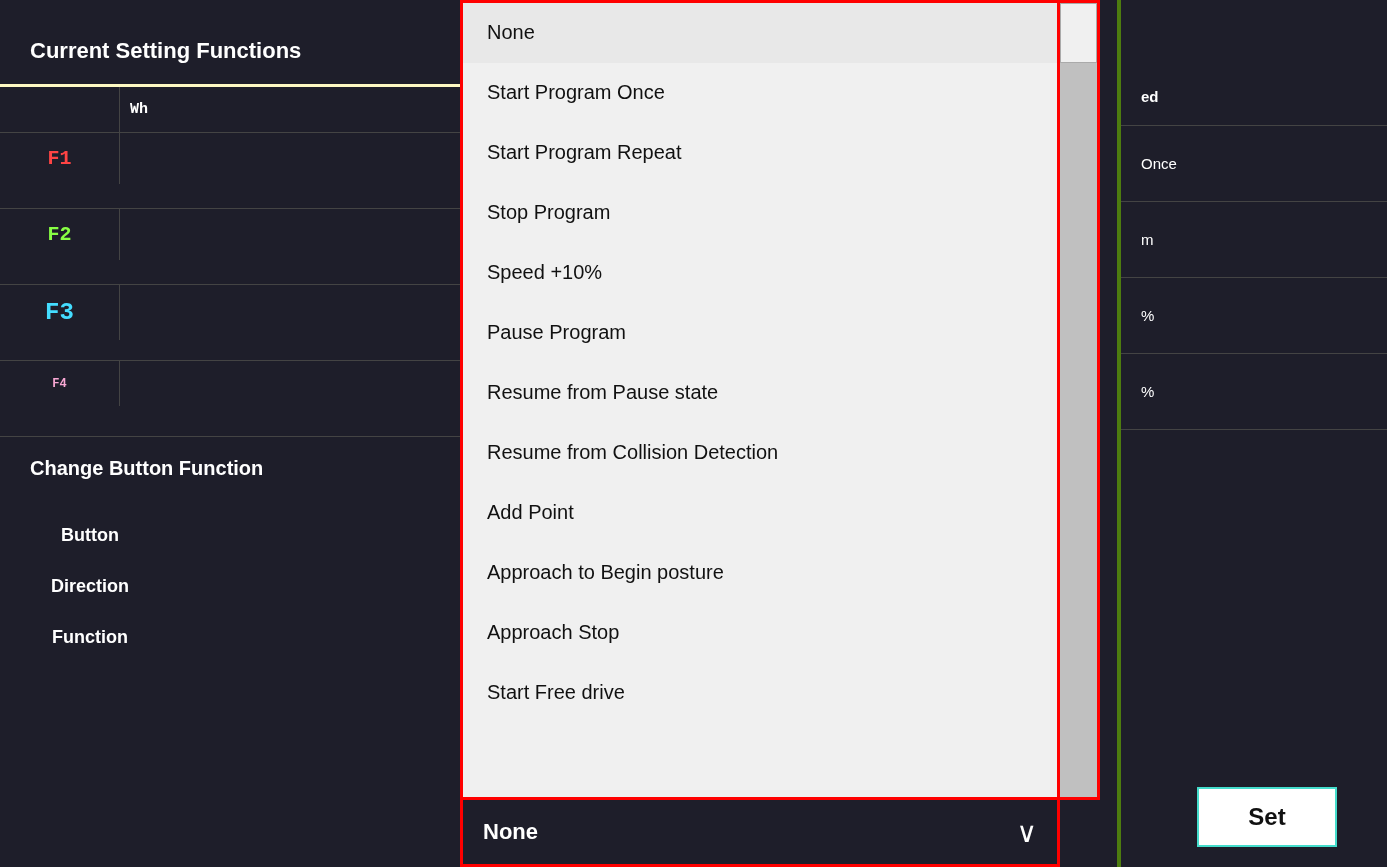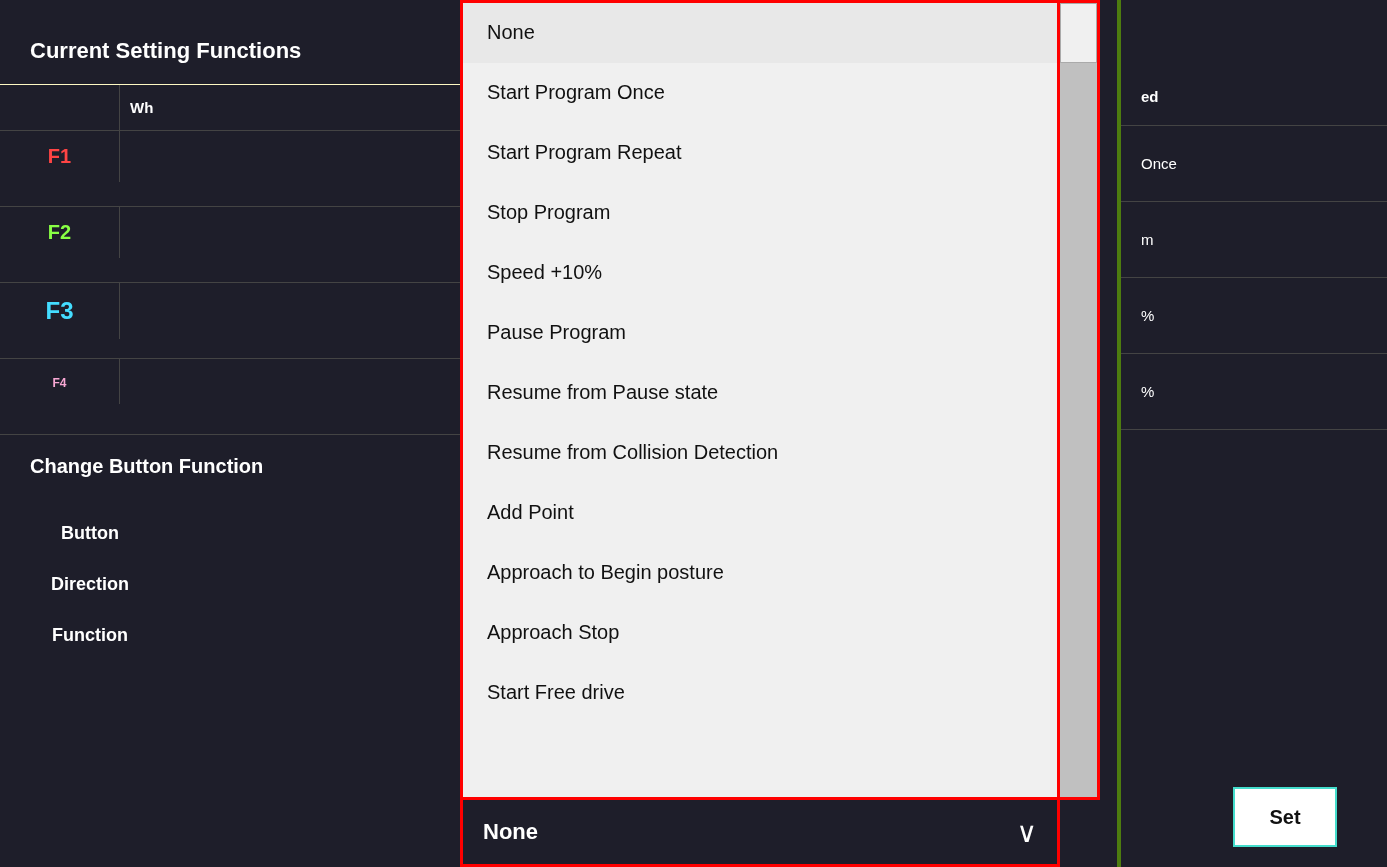--- a/index.html
+++ b/index.html
@@ -23,21 +23,22 @@
 
     .current-setting-title {
       color: #ffffff;
       font-size: 22px;
       font-weight: bold;
       padding: 38px 30px 20px 30px;
     }
 
     .table-area {
       width: 100%;
-      border-top: 1px solid #fef9c3;
+      border-top: 3px solid #fef9c3;
+      font-family: Liberation Mono, monospace;
     }
 
     .table-header-row {
       display: flex;
       border-bottom: 1px solid #444;
     }
 
     .table-col-key {
       width: 120px;
       min-width: 120px;
@@ -197,26 +198,26 @@
     .dropdown-chevron {
       color: #fff;
       font-size: 28px;
     }
 
     
     .set-button {
       position: absolute;
       bottom: 20px;
       right: 50px;
-      width: 104px;
+      width: 140px;
       height: 60px;
       background: #fff;
       border: 2px solid #44ddcc;
       color: #111;
-      font-size: 20px;
+      font-size: 24px;
       font-weight: bold;
       cursor: pointer;
       display: flex;
       align-items: center;
       justify-content: center;
     }
 
     
     .scrollbar-area {
       position: absolute;

